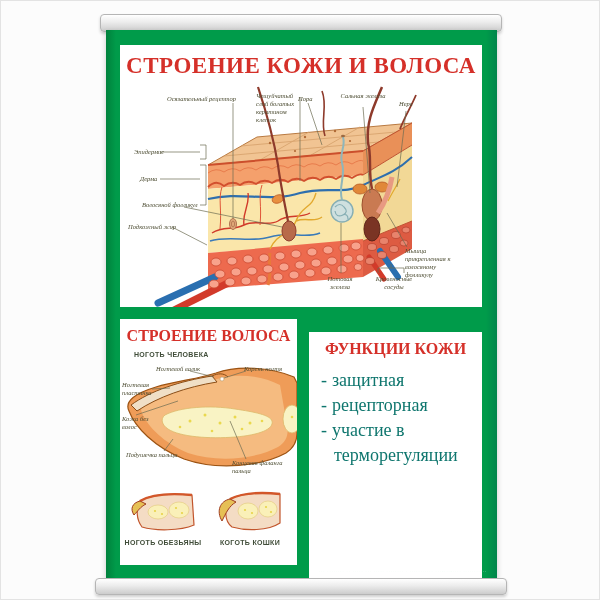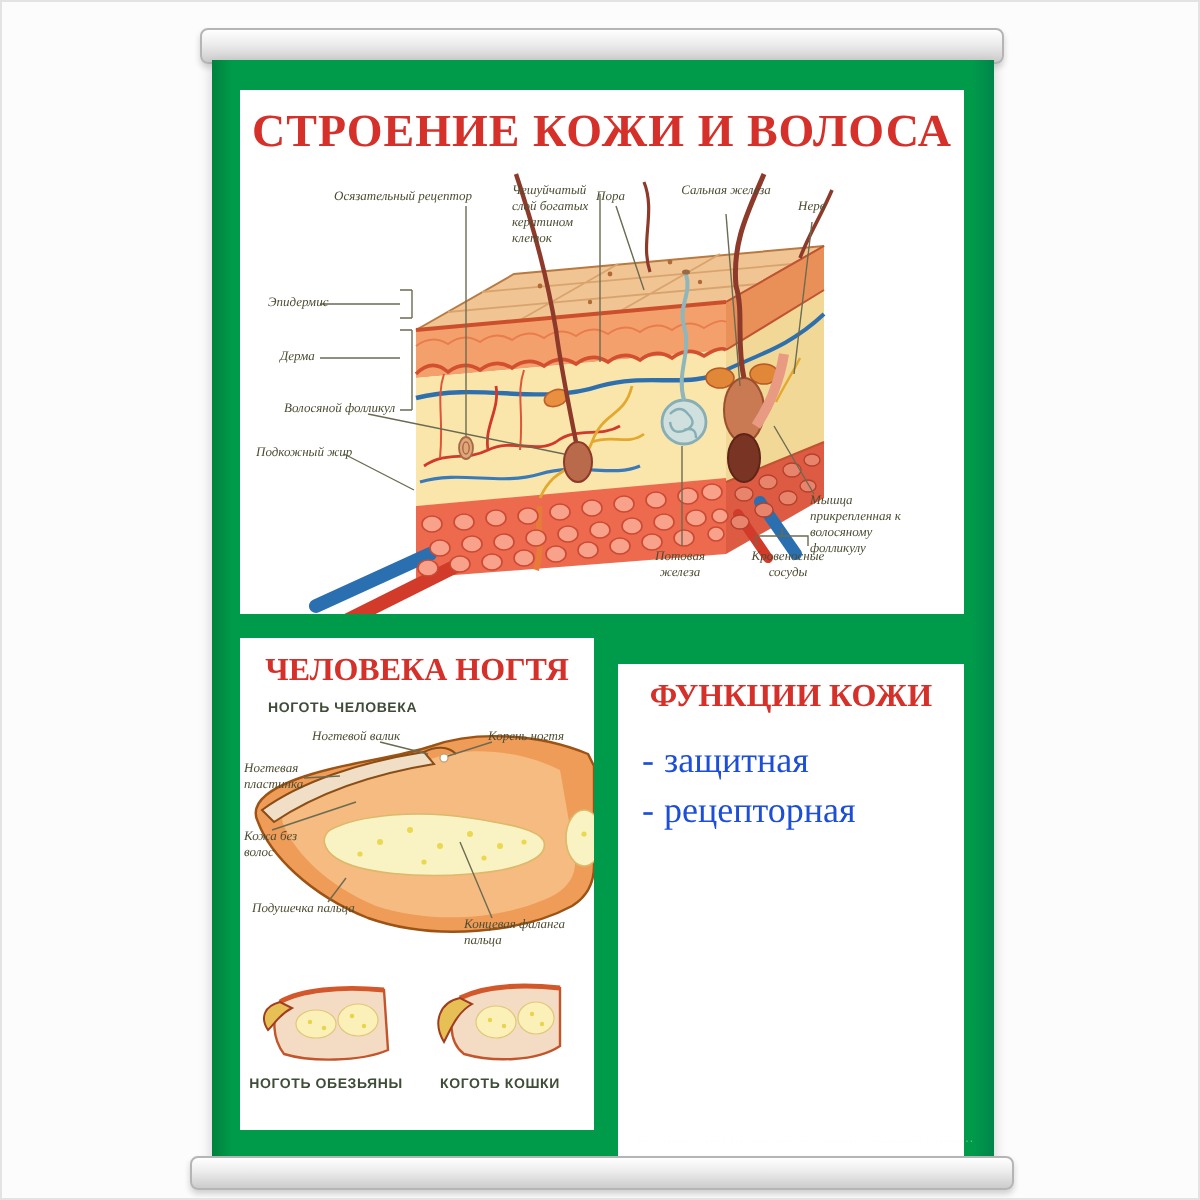--- a/index.html
+++ b/index.html
@@ -12,21 +12,21 @@
     box-shadow:0 3px 6px rgba(0,0,0,.2);}
   .panel{position:absolute;background:#ffffff;}
   .panel-main{left:14px;top:15px;width:362px;height:262px;}
   .panel-nail{left:14px;top:289px;width:177px;height:246px;}
   .panel-func{left:203px;top:289px;width:173px;height:246px;margin-top:13px;}
   .t-main{position:absolute;left:0;right:0;top:8px;text-align:center;font-weight:bold;font-size:23px;letter-spacing:.5px;color:#d53029;margin:0;}
   .t-sec{position:absolute;left:0;right:0;top:8px;text-align:center;font-weight:bold;font-size:16px;color:#d53029;margin:0;}
   .lbl{position:absolute;font-style:italic;font-size:6.5px;line-height:1.25;color:#4c4c32;z-index:3;}
   .r{text-align:right}.c{text-align:center}
   .cap{position:absolute;font-family:"Liberation Sans",sans-serif;font-weight:bold;font-size:7px;letter-spacing:.3px;color:#3f4c38;z-index:3;}
-  .fn-list{position:absolute;left:12px;top:36px;right:4px;margin:0;padding:0;font-size:18px;line-height:25px;color:#1d4ed8;}
+  .fn-list{position:absolute;left:12px;top:36px;right:4px;margin:0;padding:0;font-size:18px;line-height:25px;color:#0f766e;}
   .fn-list li{list-style:none;padding-left:13px;text-indent:-13px;}
   .fn-list .dash{margin-right:5px;}
   .fineprint{position:absolute;right:10px;bottom:5px;font-family:"Liberation Sans",sans-serif;font-size:5px;letter-spacing:.5px;color:rgba(235,255,242,.65);z-index:2;}
   svg{position:absolute;z-index:1;}
 </style>
 </head>
 <body>
 
 <div class="stage">
 
@@ -176,21 +176,21 @@
       <div class="lbl" style="left:14px;top:103px;width:44px;">Эпидермис</div>
       <div class="lbl" style="left:20px;top:130px;width:36px;">Дерма</div>
       <div class="lbl" style="left:22px;top:156px;width:58px;">Волосяной фолликул</div>
       <div class="lbl" style="left:8px;top:178px;width:64px;">Подкожный жир</div>
       <div class="lbl c" style="left:198px;top:230px;width:44px;">Потовая железа</div>
       <div class="lbl c" style="left:246px;top:230px;width:56px;">Кровеносные сосуды</div>
       <div class="lbl" style="left:285px;top:202px;width:54px;">Мышца прикрепленная к волосяному фолликулу</div>
     </div>
 
     <div class="panel panel-nail">
-      <h2 class="t-sec">ЧЕЛОВЕКА НОГТЯ</h2>
+      <h2 class="t-sec">СТРОЕНИЕ ВОЛОСА</h2>
       <div class="cap" style="left:14px;top:32px;">НОГОТЬ ЧЕЛОВЕКА</div>
 
       <svg style="left:0;top:44px;" width="177" height="116" viewBox="0 0 177 116">
         <path d="M174,14 C150,4 118,2 96,10 C78,16 55,18 36,24 C16,30 4,38 9,48 C15,64 34,84 64,96 C98,108 142,103 166,90 C174,85 177,78 177,70 L177,20 Z" fill="#ef9c58" stroke="#9c5313" stroke-width="1.2"></path>
         <path d="M160,22 C140,12 115,10 97,16 C80,22 60,24 44,30 C28,36 18,42 22,50 C28,64 44,80 68,90 C98,100 136,96 158,84 C166,79 169,72 167,62 Z" fill="#f5bb80"></path>
         <path d="M45,52 C60,44 90,42 115,46 C135,49 150,52 152,58 C154,66 140,72 115,74 C90,76 60,74 48,66 C42,62 40,56 45,52 Z" fill="#f9f3c4" stroke="#ddb96a" stroke-width="0.8"></path>
         <ellipse cx="172" cy="56" rx="9" ry="14" fill="#f9f3c4" stroke="#ddb96a" stroke-width="0.8"></ellipse>
         <g fill="#ead84e">
           <circle cx="70" cy="58" r="1.5"></circle>
             <circle cx="85" cy="52" r="1.5"></circle>
@@ -251,20 +251,21 @@
       </svg>
       <div class="cap c" style="left:4px;top:220px;width:78px;text-align:center;">НОГОТЬ ОБЕЗЬЯНЫ</div>
       <div class="cap c" style="left:94px;top:220px;width:72px;text-align:center;">КОГОТЬ КОШКИ</div>
     </div>
 
     <div class="panel panel-func">
       <h2 class="t-sec">ФУНКЦИИ КОЖИ</h2>
       <ul class="fn-list">
         <li><span class="dash">-</span><span>защитная</span></li>
         <li><span class="dash">-</span><span>рецепторная</span></li>
+        <li><span class="dash">-</span><span>участие в терморегуляции</span></li>
       </ul>
     </div>
 
     <div class="fineprint">··· ········ ·· ····· ··· ····· ········ · ··········· ···-···-···· ···········</div>
   </div>
 
   <div class="rail rail-bottom"></div>
 </div>
 
 </body></html>

